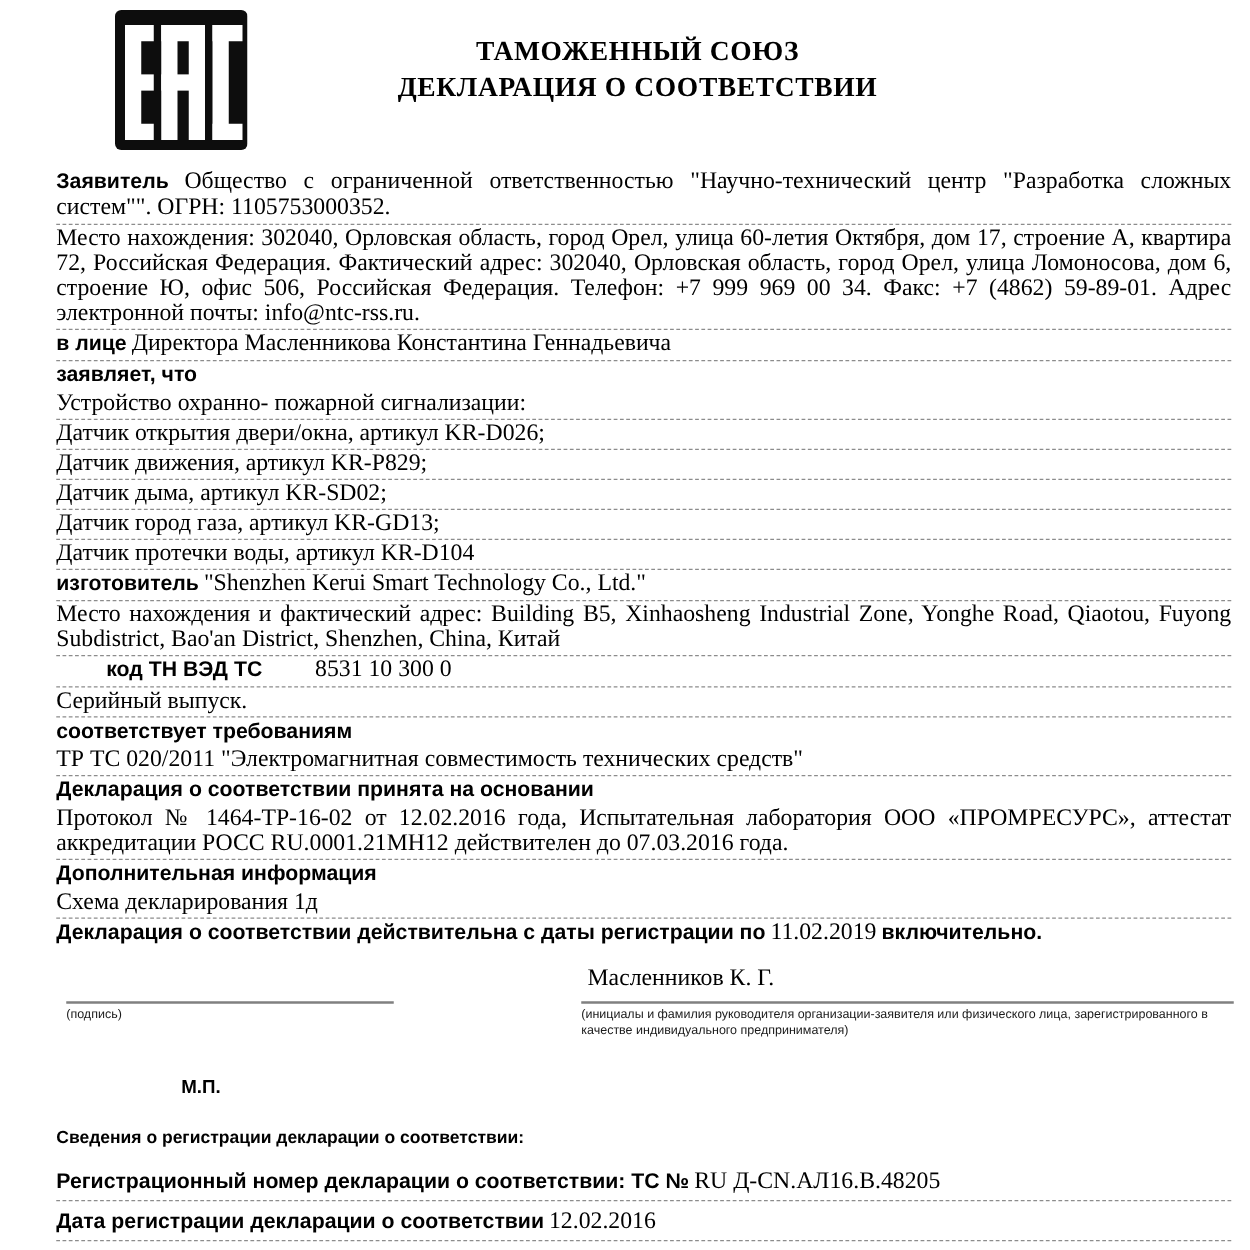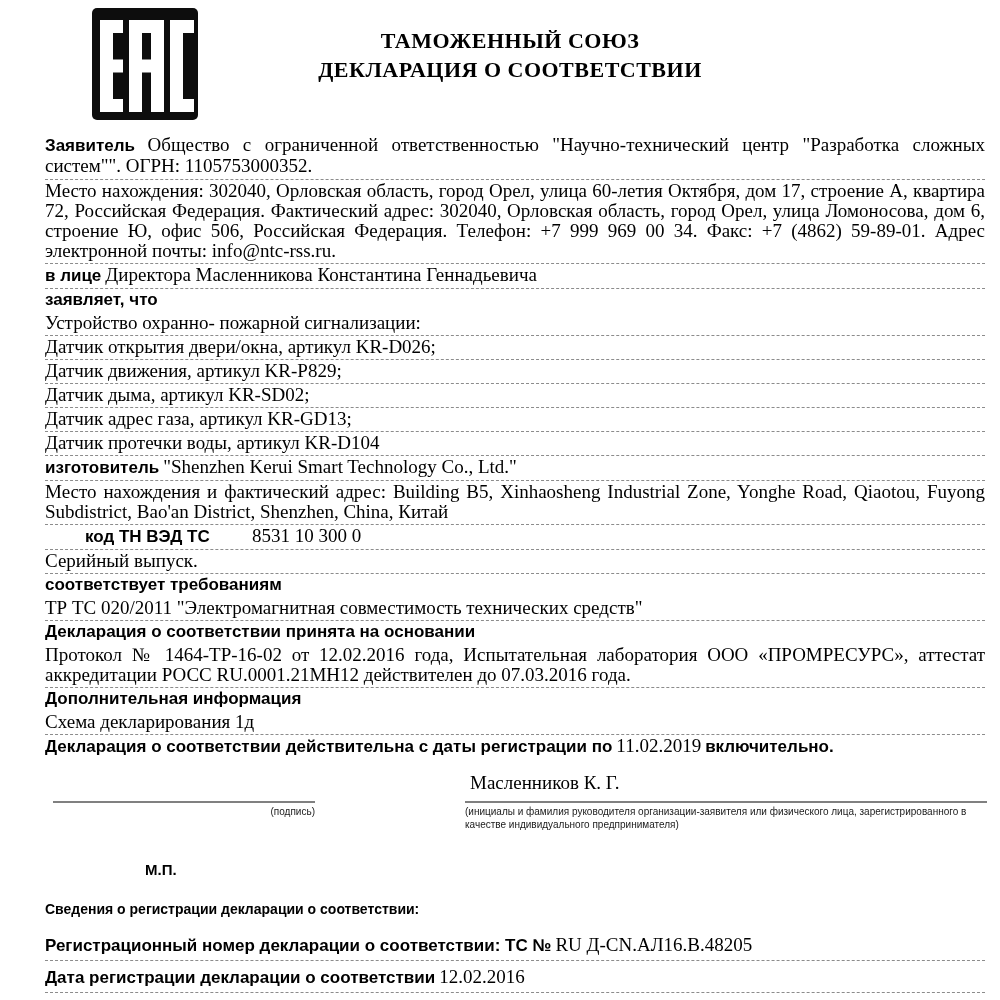--- a/index.html
+++ b/index.html
@@ -27,21 +27,21 @@
   .validity { }
 
   
   .sig { position:relative; height:118px; margin-top:12px; }
   .sig-name { position:absolute; left:425px; top:2px; font-size:19px; line-height:20px; }
   .sig-line-left  { position:absolute; left:8px;  top:30px; width:262px; border-top:2px solid #808080; }
   .sig-line-right { position:absolute; left:420px; top:30px; width:522px; border-top:2px solid #808080; }
   .sig-cap {
     font-family:"Liberation Sans", sans-serif; font-size:10px; line-height:13px; color:#1a1a1a;
   }
-  .sig-cap-left  { position:absolute; left:8px; top:34px; width:262px; text-align:right; }
+  .sig-cap-left  { position:absolute; left:8px; top:34px; width:262px; text-align:left; }
   .sig-cap-right { position:absolute; left:420px; top:34px; width:528px; }
   .stamp { position:absolute; left:100px; top:90px;
     font-family:"Liberation Sans", sans-serif; font-weight:bold; font-size:15px; }
 
   
   .reg-heading { font-family:Liberation Sans, sans-serif; font-weight:bold;
     font-size:14px; line-height:20px; margin:10px 0 16px 0; }
   .reg-row { line-height:20px; padding:0 0 4px 0; border-bottom:1px dashed #8c8c8c; margin-bottom:6px; }
 </style>
 </head>
@@ -92,21 +92,21 @@
       <span class="val">Директора Масленникова Константина Геннадьевича</span>
     </div>
 
     <div class="row lbl">заявляет, что</div>
 
     <div class="row dashed val">Устройство охранно- пожарной сигнализации:</div>
 
     <div class="row dashed val">Датчик открытия двери/окна, артикул KR-D026;</div>
     <div class="row dashed val">Датчик движения, артикул KR-P829;</div>
     <div class="row dashed val">Датчик дыма, артикул KR-SD02;</div>
-    <div class="row dashed val">Датчик адрес газа, артикул KR-GD13;</div>
+    <div class="row dashed val">Датчик город газа, артикул KR-GD13;</div>
     <div class="row dashed val">Датчик протечки воды, артикул KR-D104</div>
 
     <div class="row dashed">
       <span class="lbl">изготовитель</span>
       <span class="val">"Shenzhen Kerui Smart Technology Co., Ltd."</span>
     </div>
 
     <div class="row para dashed val">Место нахождения и фактический адрес: Building B5, Xinhaosheng Industrial Zone, Yonghe Road, Qiaotou, Fuyong Subdistrict, Bao'an District, Shenzhen, China, Китай</div>
 
     <div class="row dashed">

